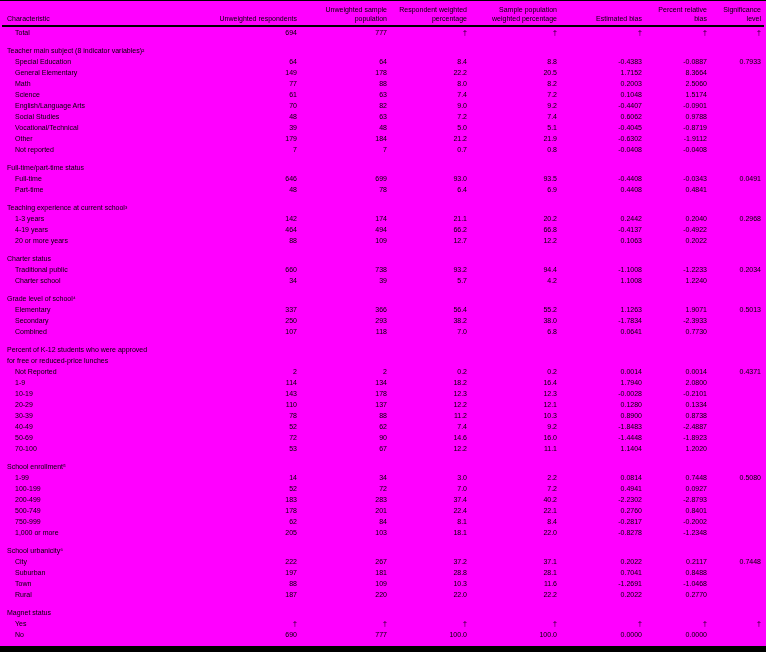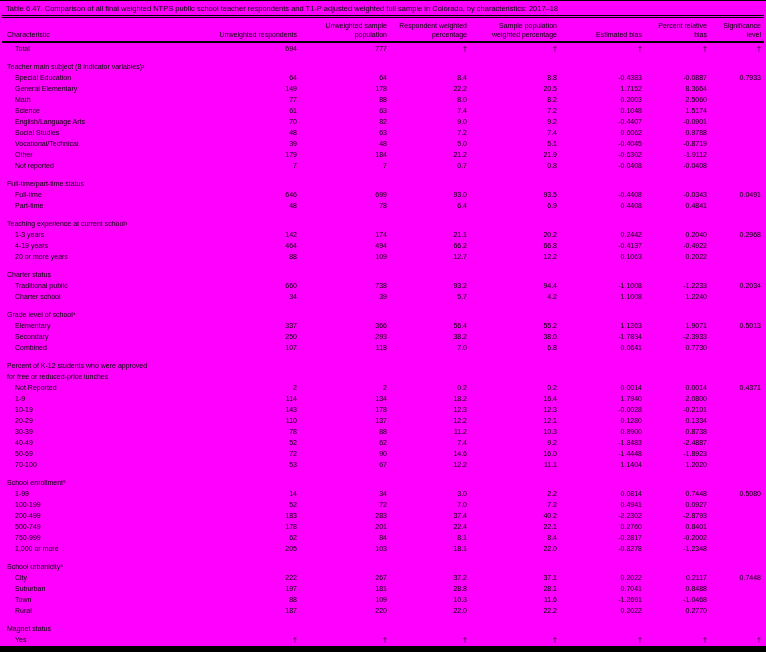--- a/index.html
+++ b/index.html
@@ -34,21 +34,20 @@
   .section-gap{height:7px;}
   .bottom-bar{
     position:absolute;left:0;bottom:0;width:766px;height:6px;background:#000;
   }
   .wrap-lbl{white-space:normal;max-width:150px;}
 </style>
 </head>
 <body>
 
 <div id="table-wrap">
-  <div class="title">Table 6.47. Comparison of all final weighted NTPS public school teacher respondents and T1-P adjusted weighted full sample in Colorado, by characteristics: 2017–18</div>
   <div class="grid-row hdr" id="header-row">
       <div class="cell lbl">Characteristic</div>
       <div class="cell num">Unweighted respondents</div>
       <div class="cell num">Unweighted sample population</div>
       <div class="cell num">Respondent weighted percentage</div>
       <div class="cell num">Sample population weighted percentage</div>
       <div class="cell num">Estimated bias</div>
       <div class="cell num">Percent relative bias</div>
       <div class="cell num">Significance level</div>
     </div>

